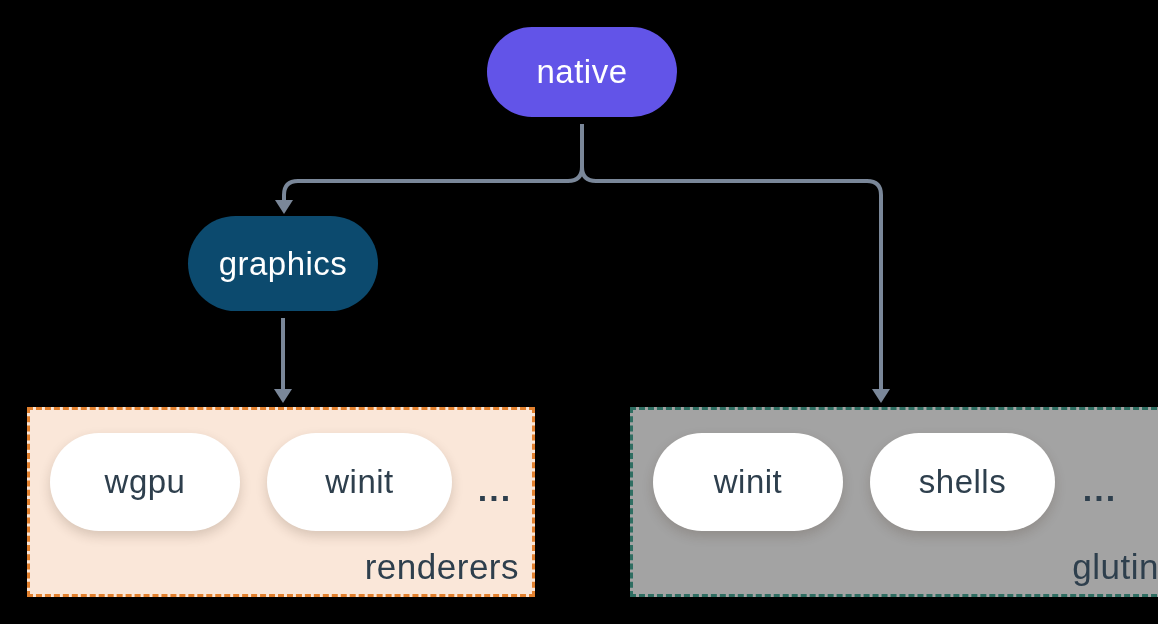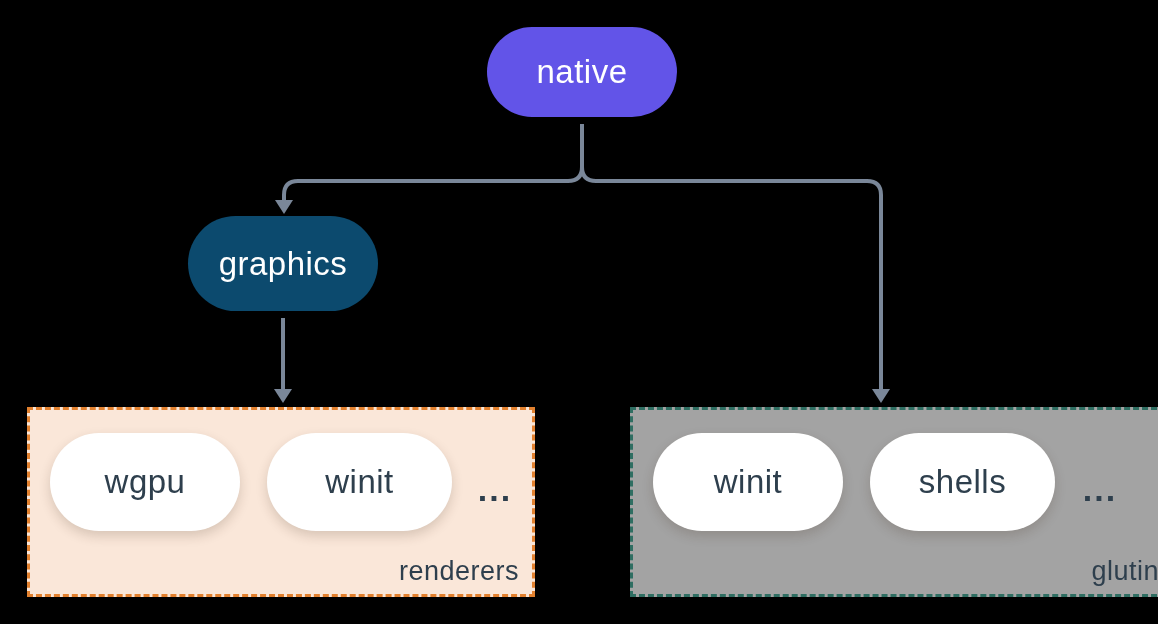--- a/index.html
+++ b/index.html
@@ -93,21 +93,21 @@
     font-weight: bold;
     letter-spacing: 2px;
   }
   .group-renderers .ellipsis { left: 435px; }
   .group-shells   .ellipsis { left: 437px; }
   .group-label {
     position: absolute;
     right: 13px;
     bottom: 7px;
     color: #2e3f4d;
-    font-size: 27px;
+    font-size: 35px;
     letter-spacing: 0.5px;
   }
 </style>
 </head>
 <body>
 
 <div id="canvas">
 
   <svg id="connectors" viewBox="0 0 1158 624" xmlns="http://www.w3.org/2000/svg">
 

